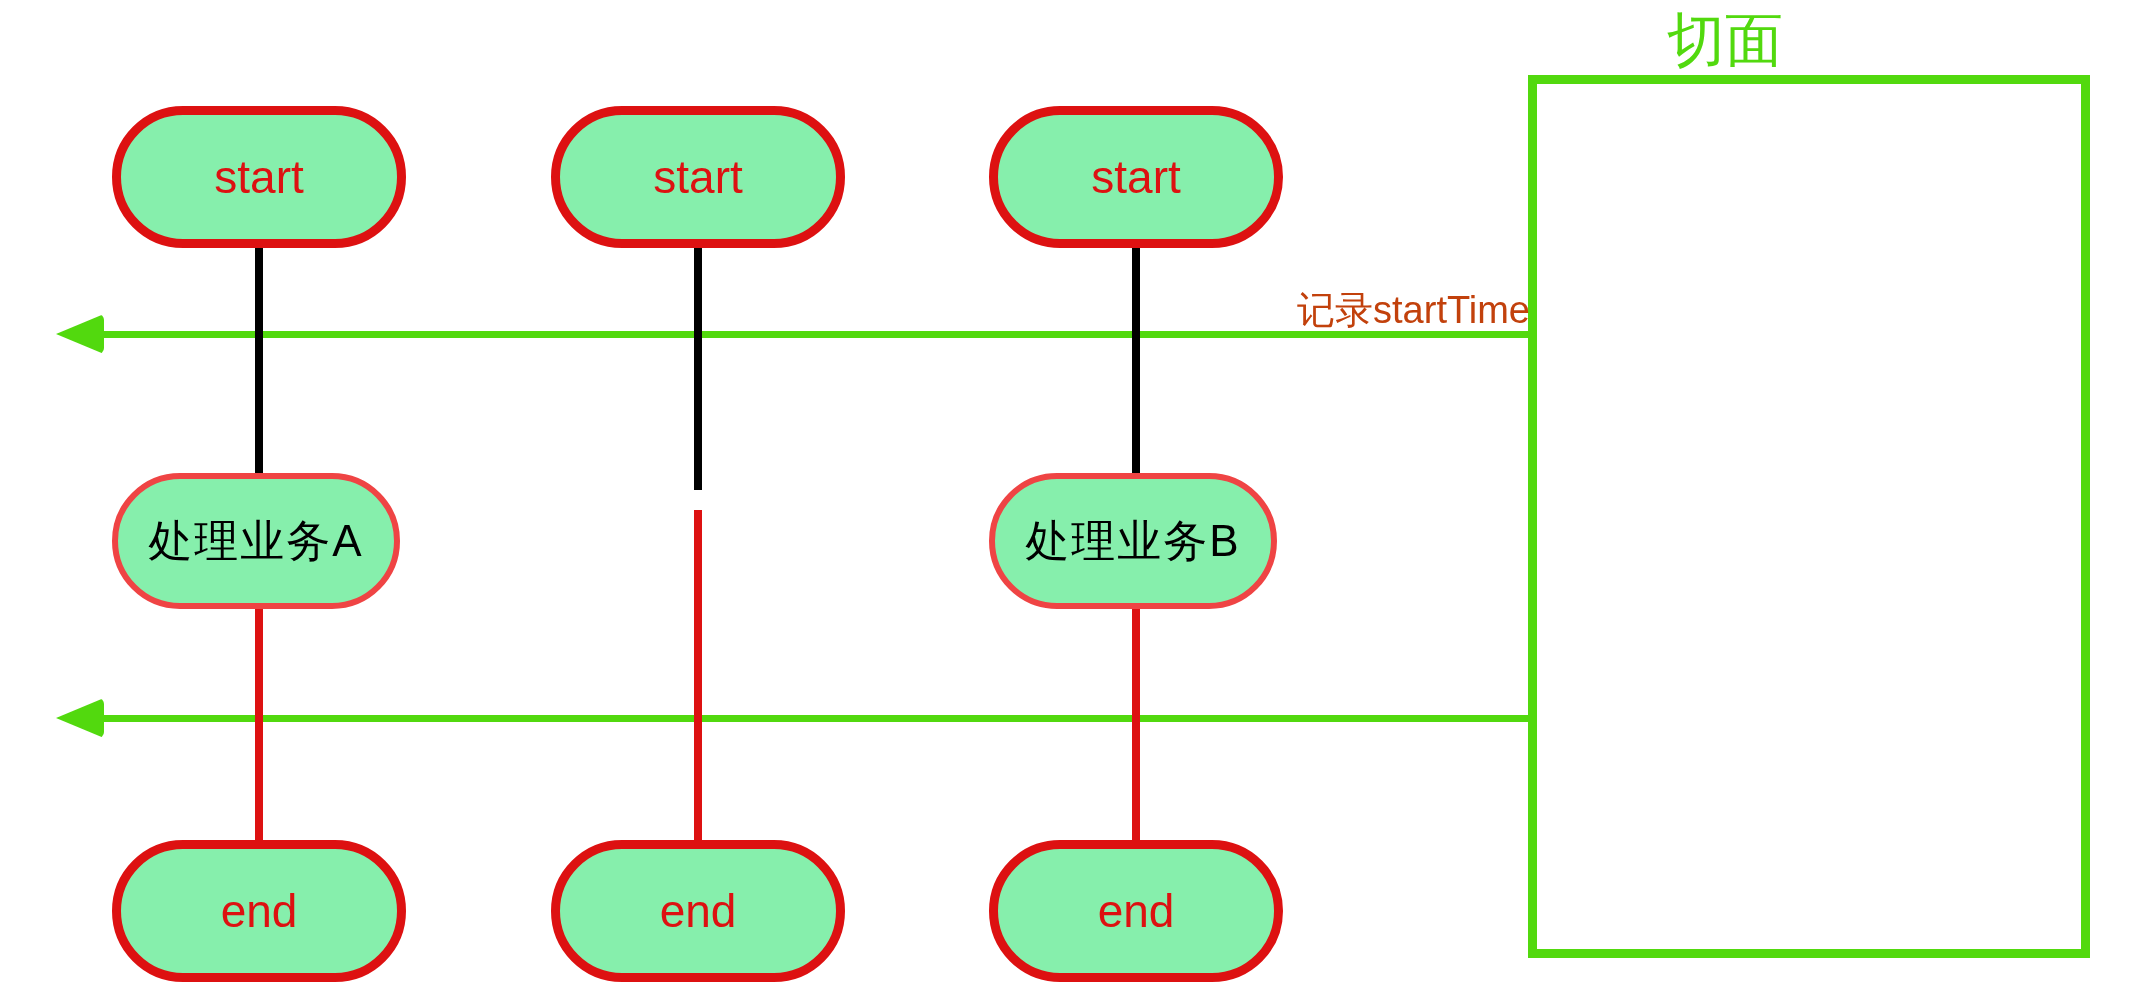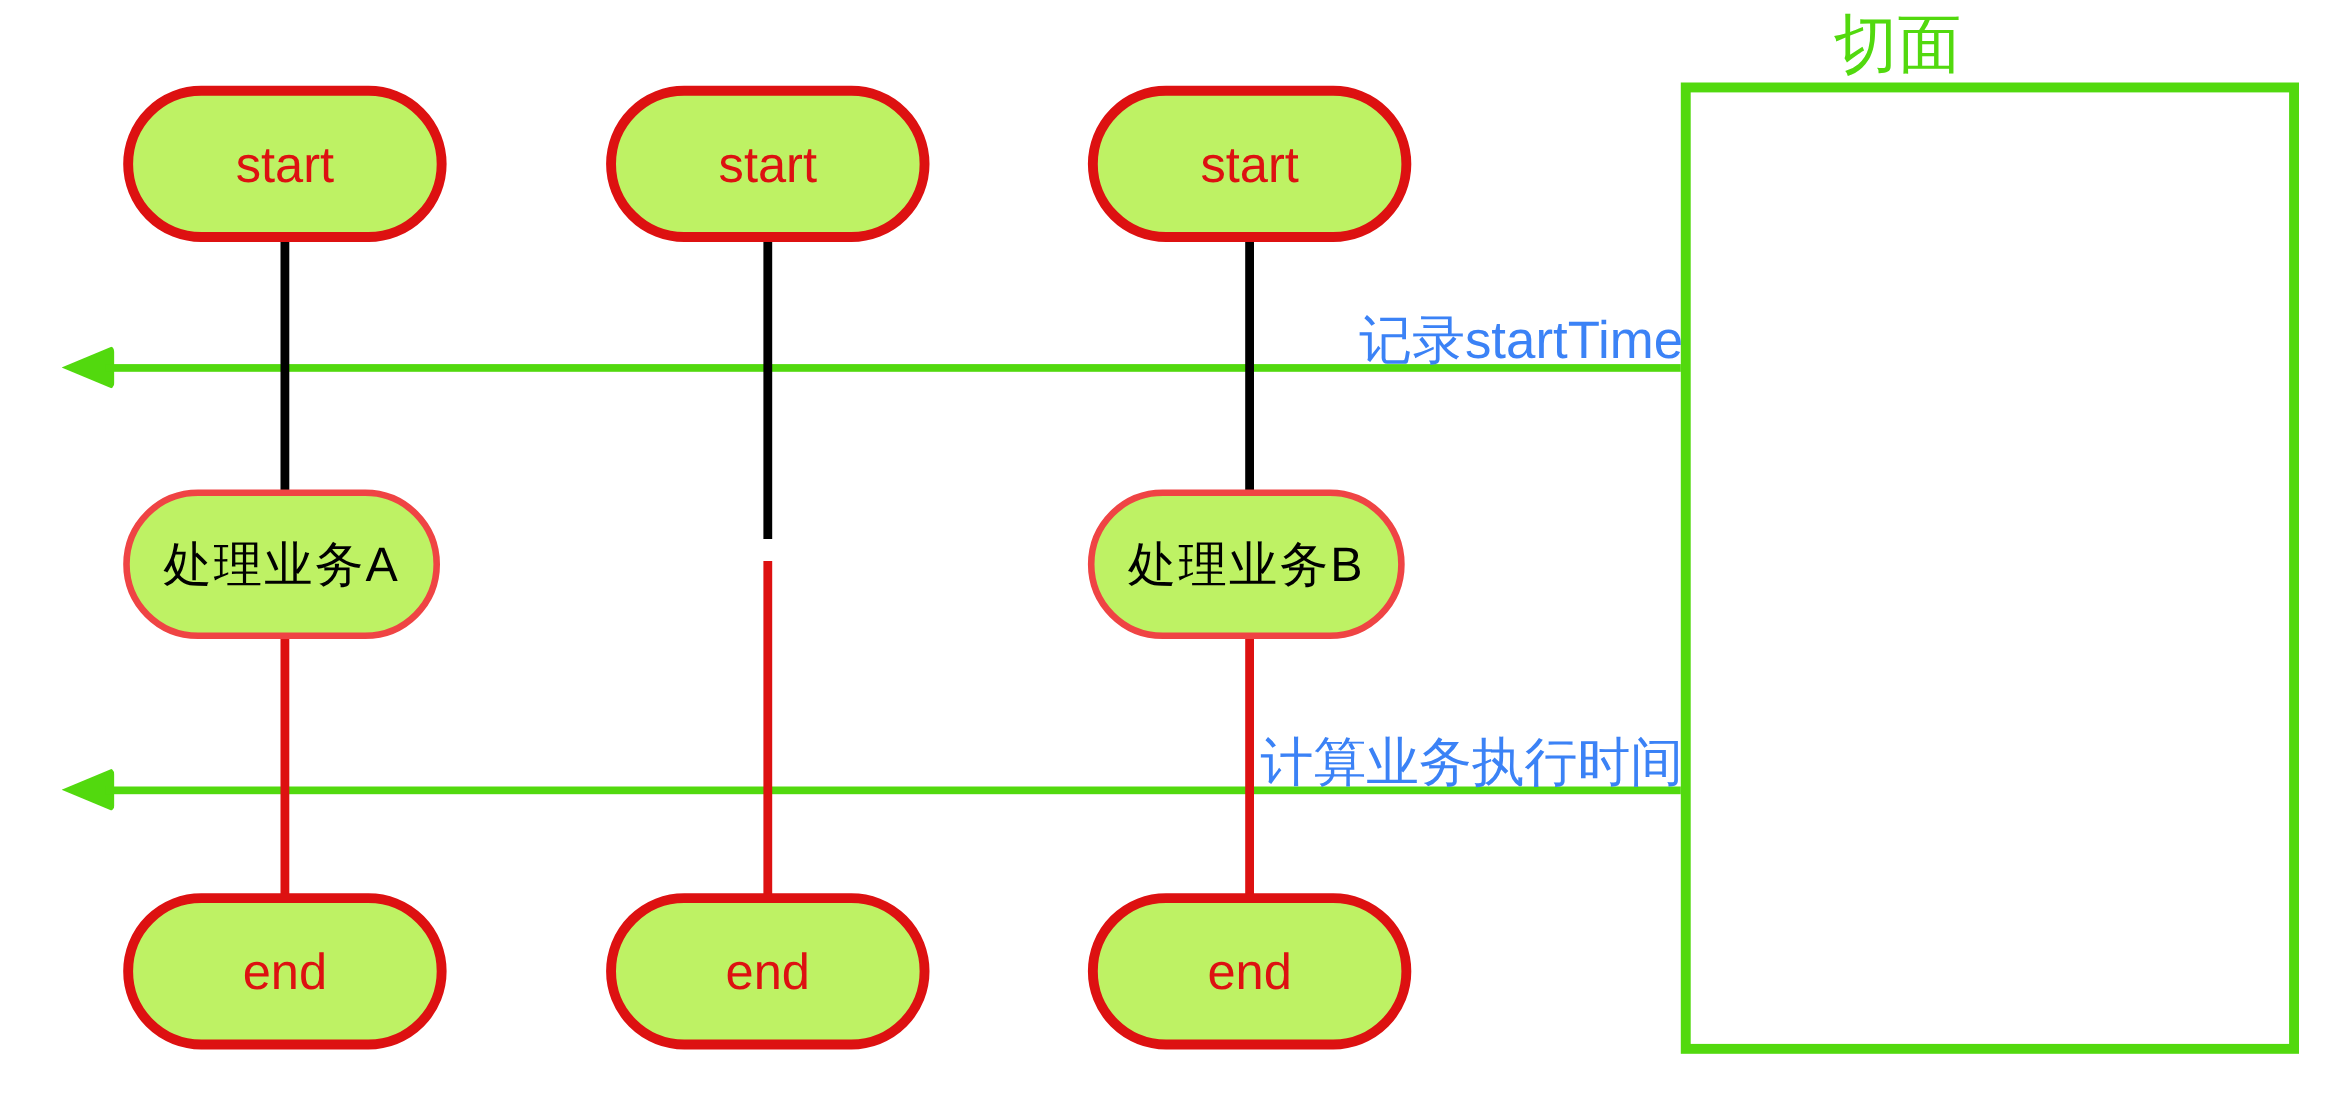--- a/index.html
+++ b/index.html
@@ -49,22 +49,22 @@
     border-top: 20px solid transparent;
     border-bottom: 20px solid transparent;
     border-right: 48px solid #52d90e;
     border-radius: 6px;
     z-index: 1;
   }
   .annot-label {
     position: absolute;
     right: 604px;
     height: 40px;
-    color: #3b82f6;
-    font-size: 48px;
+    color: #c2410c;
+    font-size: 38px;
     line-height: 40px;
     white-space: nowrap;
     z-index: 2;
   }
   .annot-label.mixed { font-family: "Liberation Sans", serif; }
   .annot-label.cjk   { font-family: "Liberation Serif", serif; }
 
   
   .vline {
     position: absolute;
@@ -72,26 +72,27 @@
     z-index: 2;
   }
   .vline.black { background: #000000; }
   .vline.red   { background: #dd1111; }
 
   
   .node {
     position: absolute;
     width: 276px; height: 124px;
     border-radius: 71px;
-    background: #bef264;
+    background: #86efac;
     display: flex;
     align-items: center;
     justify-content: center;
     z-index: 3;
     white-space: nowrap;
+    margin-top: 28px;
   }
   .node.terminal {
     border: 9px solid #dd1111;
     color: #dd1111;
     font-family: "Liberation Sans", sans-serif;
     font-size: 46px;
   }
   .node.process {
     border: 6px solid #ef4444;
     color: #000000;
@@ -107,21 +108,20 @@
 
   <div class="aspect-title">切面</div>
   <div class="aspect-box"></div>
 
   <span class="arrowhead" style="top: 314px;"></span>
   <div class="hline" style="top: 331px;"></div>
   <div class="annot-label mixed" style="top: 290px;">记录startTime</div>
 
   <span class="arrowhead" style="top: 698px;"></span>
   <div class="hline" style="top: 715px;"></div>
-  <div class="annot-label cjk" style="top: 674px;">计算业务执行时间</div>
 
   <div class="vline black" style="left: 255px; top: 160px; height: 330px;"></div>
   <div class="vline red" style="left: 255px; top: 510px; height: 360px;"></div>
   <div class="node terminal" style="left: 112px; top: 78px;">start</div>
   <div class="node process" style="left: 112px; top: 445px;">处理业务A</div>
   <div class="node terminal" style="left: 112px; top: 812px;">end</div>
 
   <div class="vline black" style="left: 694px; top: 160px; height: 330px;"></div>
   <div class="vline red" style="left: 694px; top: 510px; height: 360px;"></div>
   <div class="node terminal" style="left: 551px; top: 78px;">start</div>

